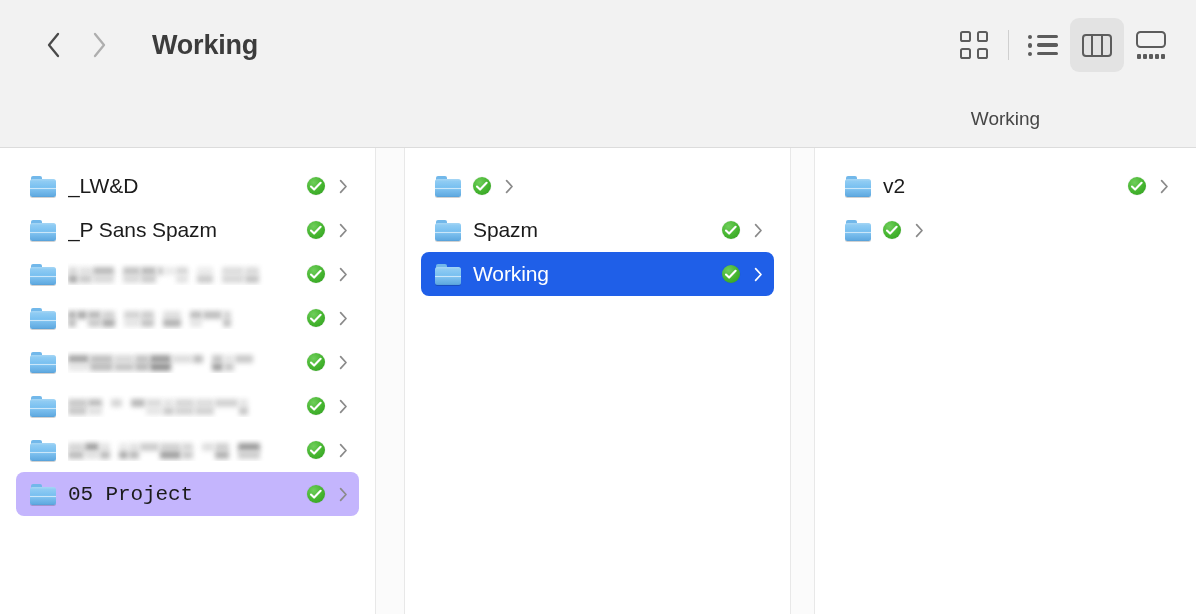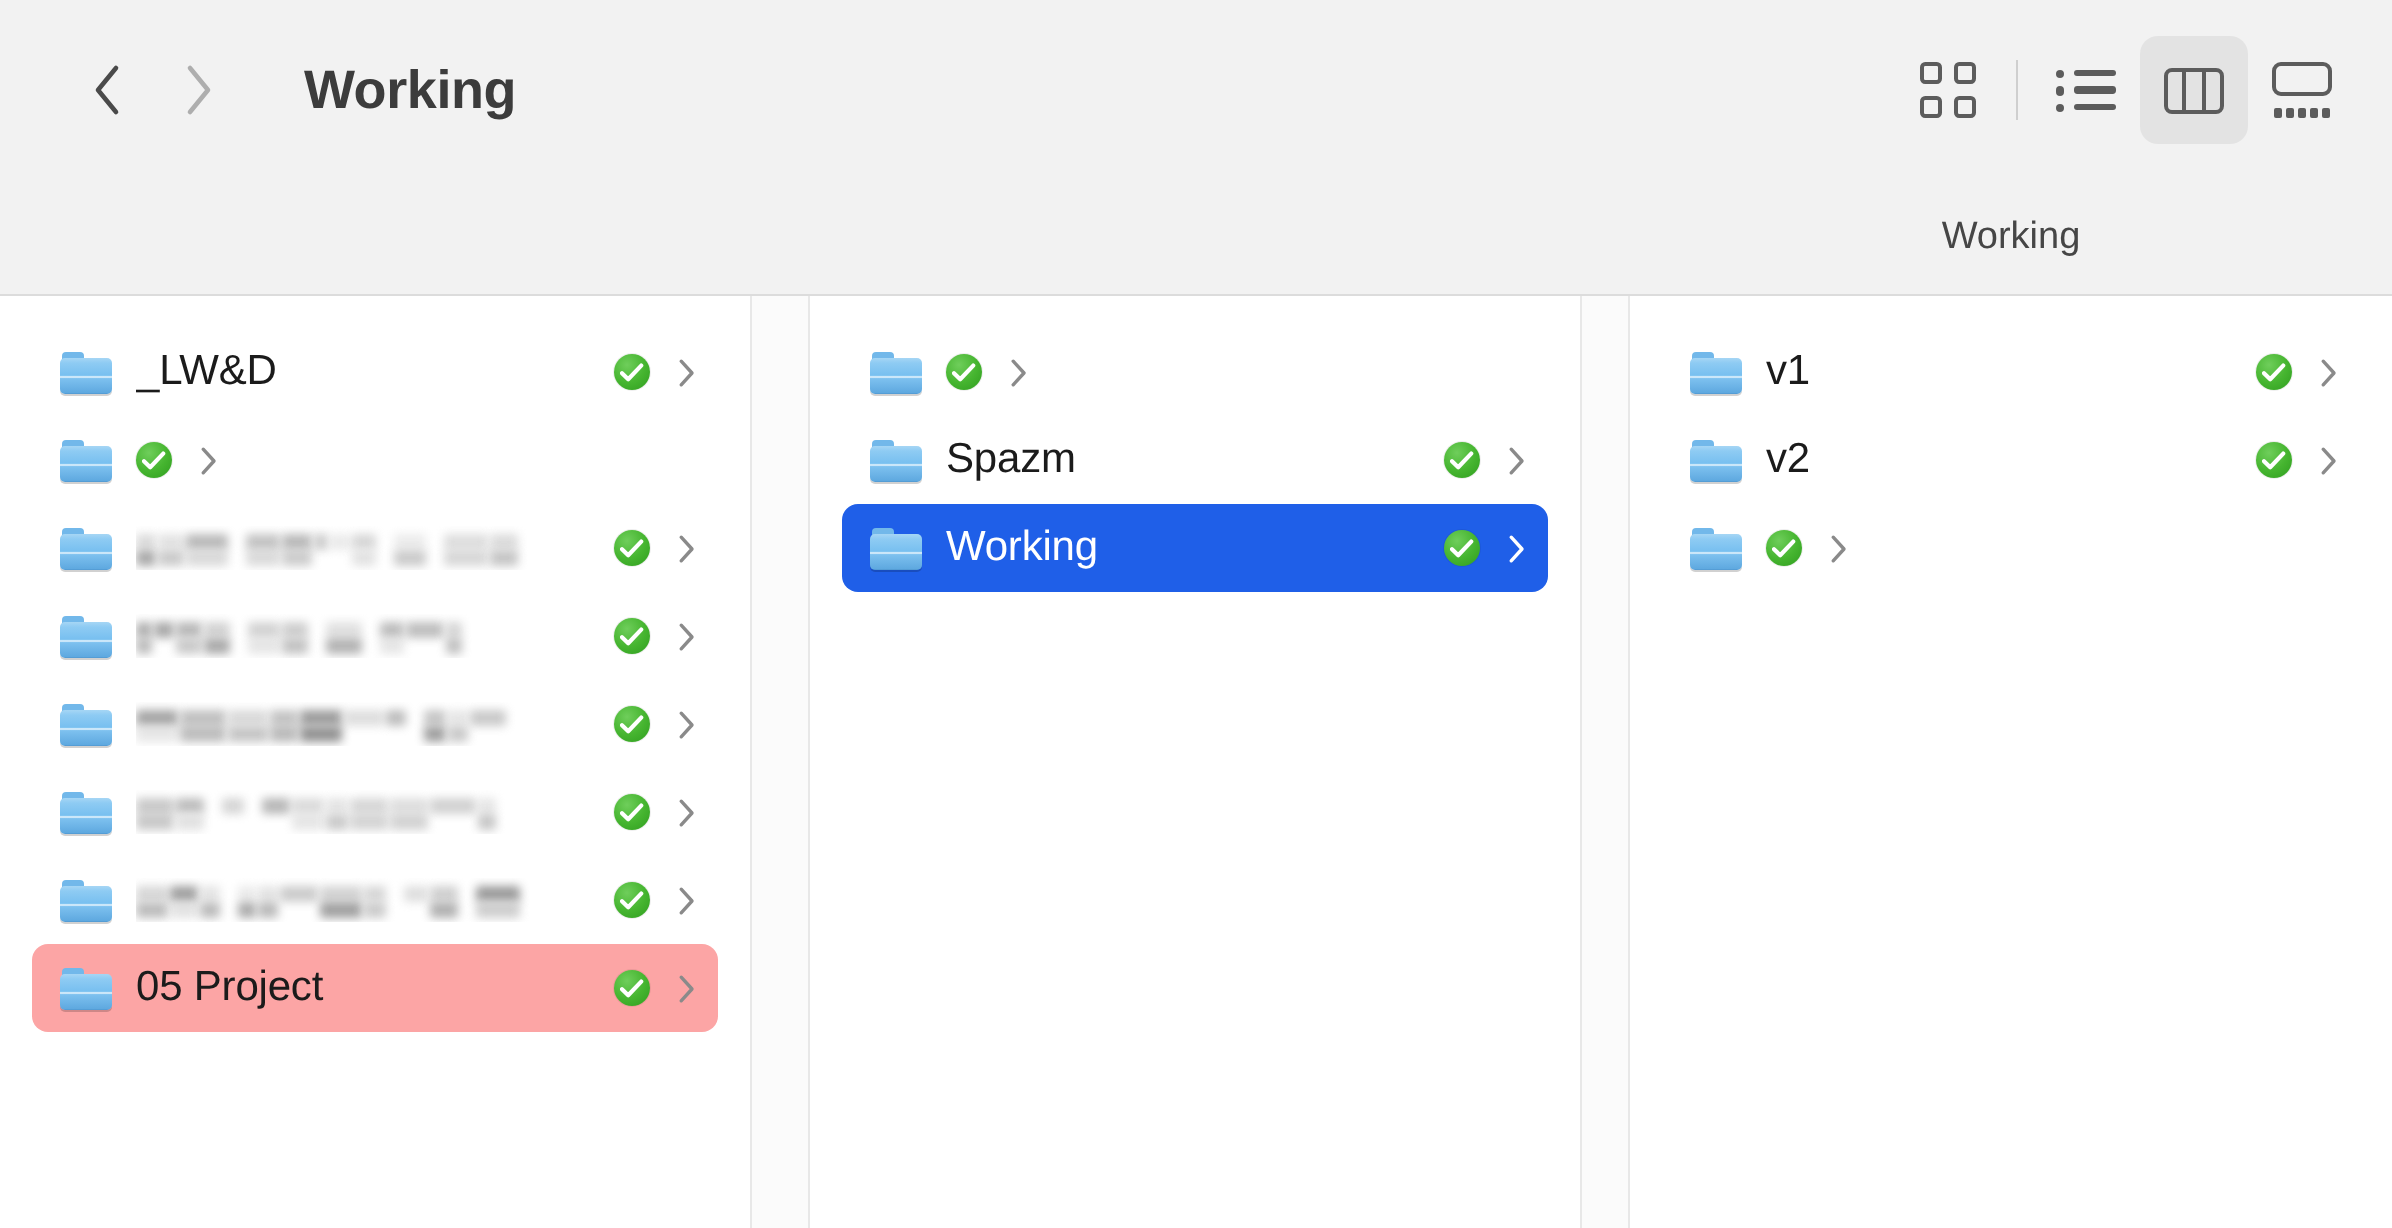--- a/index.html
+++ b/index.html
@@ -192,21 +192,21 @@
     position:relative;
     height:44px;
     margin:0 16px;
     padding-left:14px;
     padding-right:11px;
     display:flex; align-items:center;
     border-radius:8px;
     cursor:default;
   }
   .row.sel-active   { background:#1f5fe8; }
-  .row.sel-inactive { background:#fca5a5; }
+  .row.sel-inactive { background:#c4b5fd;font-family:Liberation Mono, monospace; }
 
   .folder-icon {
     flex:0 0 26px;
     width:26px; height:21px;
     position:relative;
     margin-right:12px;
   }
   .folder-icon .tab {
     position:absolute; left:0.5px; top:0;
     width:11px; height:4.5px;
@@ -356,20 +356,21 @@
             <svg width="9" height="15" viewBox="0 0 9 15">
               <polyline points="1.6,1.6 7,7.5 1.6,13.4" fill="none" stroke="#8a8a8a" stroke-width="1.7" stroke-linecap="round" stroke-linejoin="round"></polyline>
             </svg>
           </span>
         </div>
         <div class="row">
           <span class="folder-icon">
             <span class="tab"></span>
             <span class="body"></span>
           </span>
+          <span class="row-name">_P Sans Spazm</span>
           <span class="badge">
             <svg width="12" height="11" viewBox="0 0 12 11">
               <polyline points="1,5.6 4.1,8.6 10.6,1.8" fill="none" stroke="#ffffff" stroke-width="2.1" stroke-linecap="round" stroke-linejoin="round"></polyline>
             </svg>
           </span>
           <span class="row-chevron">
             <svg width="9" height="15" viewBox="0 0 9 15">
               <polyline points="1.6,1.6 7,7.5 1.6,13.4" fill="none" stroke="#8a8a8a" stroke-width="1.7" stroke-linecap="round" stroke-linejoin="round"></polyline>
             </svg>
           </span>
@@ -631,37 +632,20 @@
       </div>
     <div class="col-divider" id="div-2">
         <span></span>
       </div>
     <div class="column" id="column-3">
         <div class="row">
           <span class="folder-icon">
             <span class="tab"></span>
             <span class="body"></span>
           </span>
-          <span class="row-name">v1</span>
-          <span class="badge">
-            <svg width="12" height="11" viewBox="0 0 12 11">
-              <polyline points="1,5.6 4.1,8.6 10.6,1.8" fill="none" stroke="#ffffff" stroke-width="2.1" stroke-linecap="round" stroke-linejoin="round"></polyline>
-            </svg>
-          </span>
-          <span class="row-chevron">
-            <svg width="9" height="15" viewBox="0 0 9 15">
-              <polyline points="1.6,1.6 7,7.5 1.6,13.4" fill="none" stroke="#8a8a8a" stroke-width="1.7" stroke-linecap="round" stroke-linejoin="round"></polyline>
-            </svg>
-          </span>
-        </div>
-        <div class="row">
-          <span class="folder-icon">
-            <span class="tab"></span>
-            <span class="body"></span>
-          </span>
           <span class="row-name">v2</span>
           <span class="badge">
             <svg width="12" height="11" viewBox="0 0 12 11">
               <polyline points="1,5.6 4.1,8.6 10.6,1.8" fill="none" stroke="#ffffff" stroke-width="2.1" stroke-linecap="round" stroke-linejoin="round"></polyline>
             </svg>
           </span>
           <span class="row-chevron">
             <svg width="9" height="15" viewBox="0 0 9 15">
               <polyline points="1.6,1.6 7,7.5 1.6,13.4" fill="none" stroke="#8a8a8a" stroke-width="1.7" stroke-linecap="round" stroke-linejoin="round"></polyline>
             </svg>

